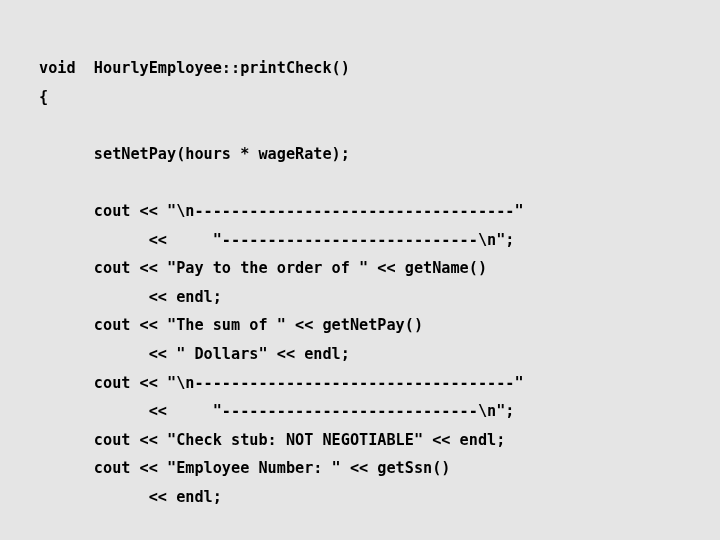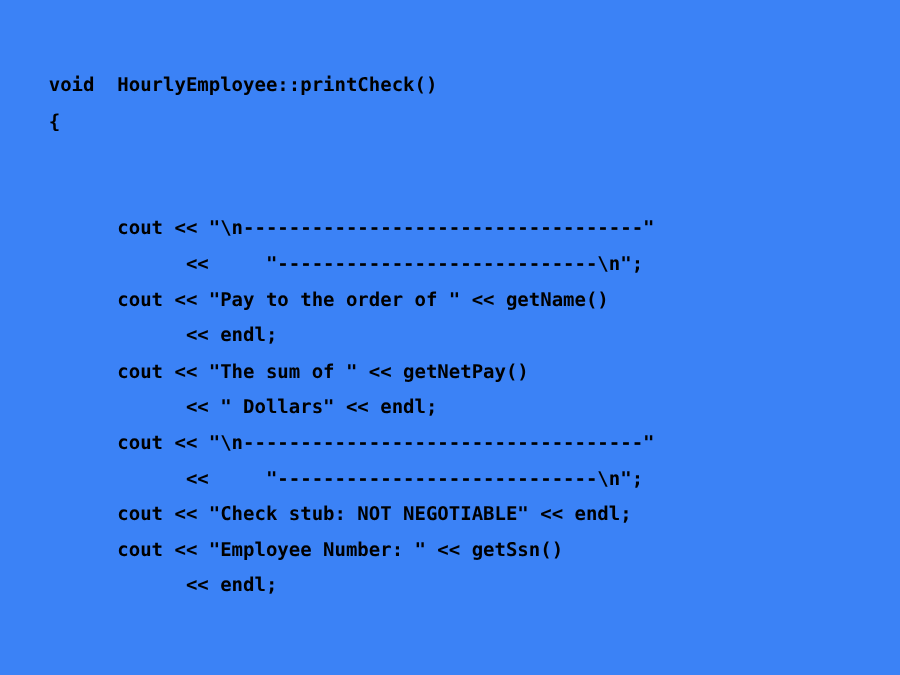--- a/index.html
+++ b/index.html
@@ -10,21 +10,21 @@
   body {
     width: 720px;
     height: 540px;
     overflow: hidden;
     font-family: "DejaVu Sans Mono", "Liberation Mono", monospace;
   }
   .slide {
     position: relative;
     width: 720px;
     height: 540px;
-    background: #3b82f6;
+    background: #e5e5e5;
   }
   .code-block {
     position: absolute;
     left: 39px;
     top: 54px;
     width: 660px;
   }
   .code-line {
     font-family: "DejaVu Sans Mono", "Liberation Mono", monospace;
     font-size: 15.2px;
@@ -40,20 +40,21 @@
   }
 </style>
 </head>
 <body>
 
 <div class="slide">
   <div class="code-block">
     <div class="code-line">void  HourlyEmployee::printCheck()</div>
     <div class="code-line">{</div>
     <div class="code-line blank"></div>
+    <div class="code-line">      setNetPay(hours * wageRate);</div>
     <div class="code-line blank"></div>
     <div class="code-line">      cout &lt;&lt; "\n-----------------------------------"</div>
     <div class="code-line">            &lt;&lt;     "----------------------------\n";</div>
     <div class="code-line">      cout &lt;&lt; "Pay to the order of " &lt;&lt; getName()</div>
     <div class="code-line">            &lt;&lt; endl;</div>
     <div class="code-line">      cout &lt;&lt; "The sum of " &lt;&lt; getNetPay()</div>
     <div class="code-line">            &lt;&lt; " Dollars" &lt;&lt; endl;</div>
     <div class="code-line">      cout &lt;&lt; "\n-----------------------------------"</div>
     <div class="code-line">            &lt;&lt;     "----------------------------\n";</div>
     <div class="code-line">      cout &lt;&lt; "Check stub: NOT NEGOTIABLE" &lt;&lt; endl;</div>

